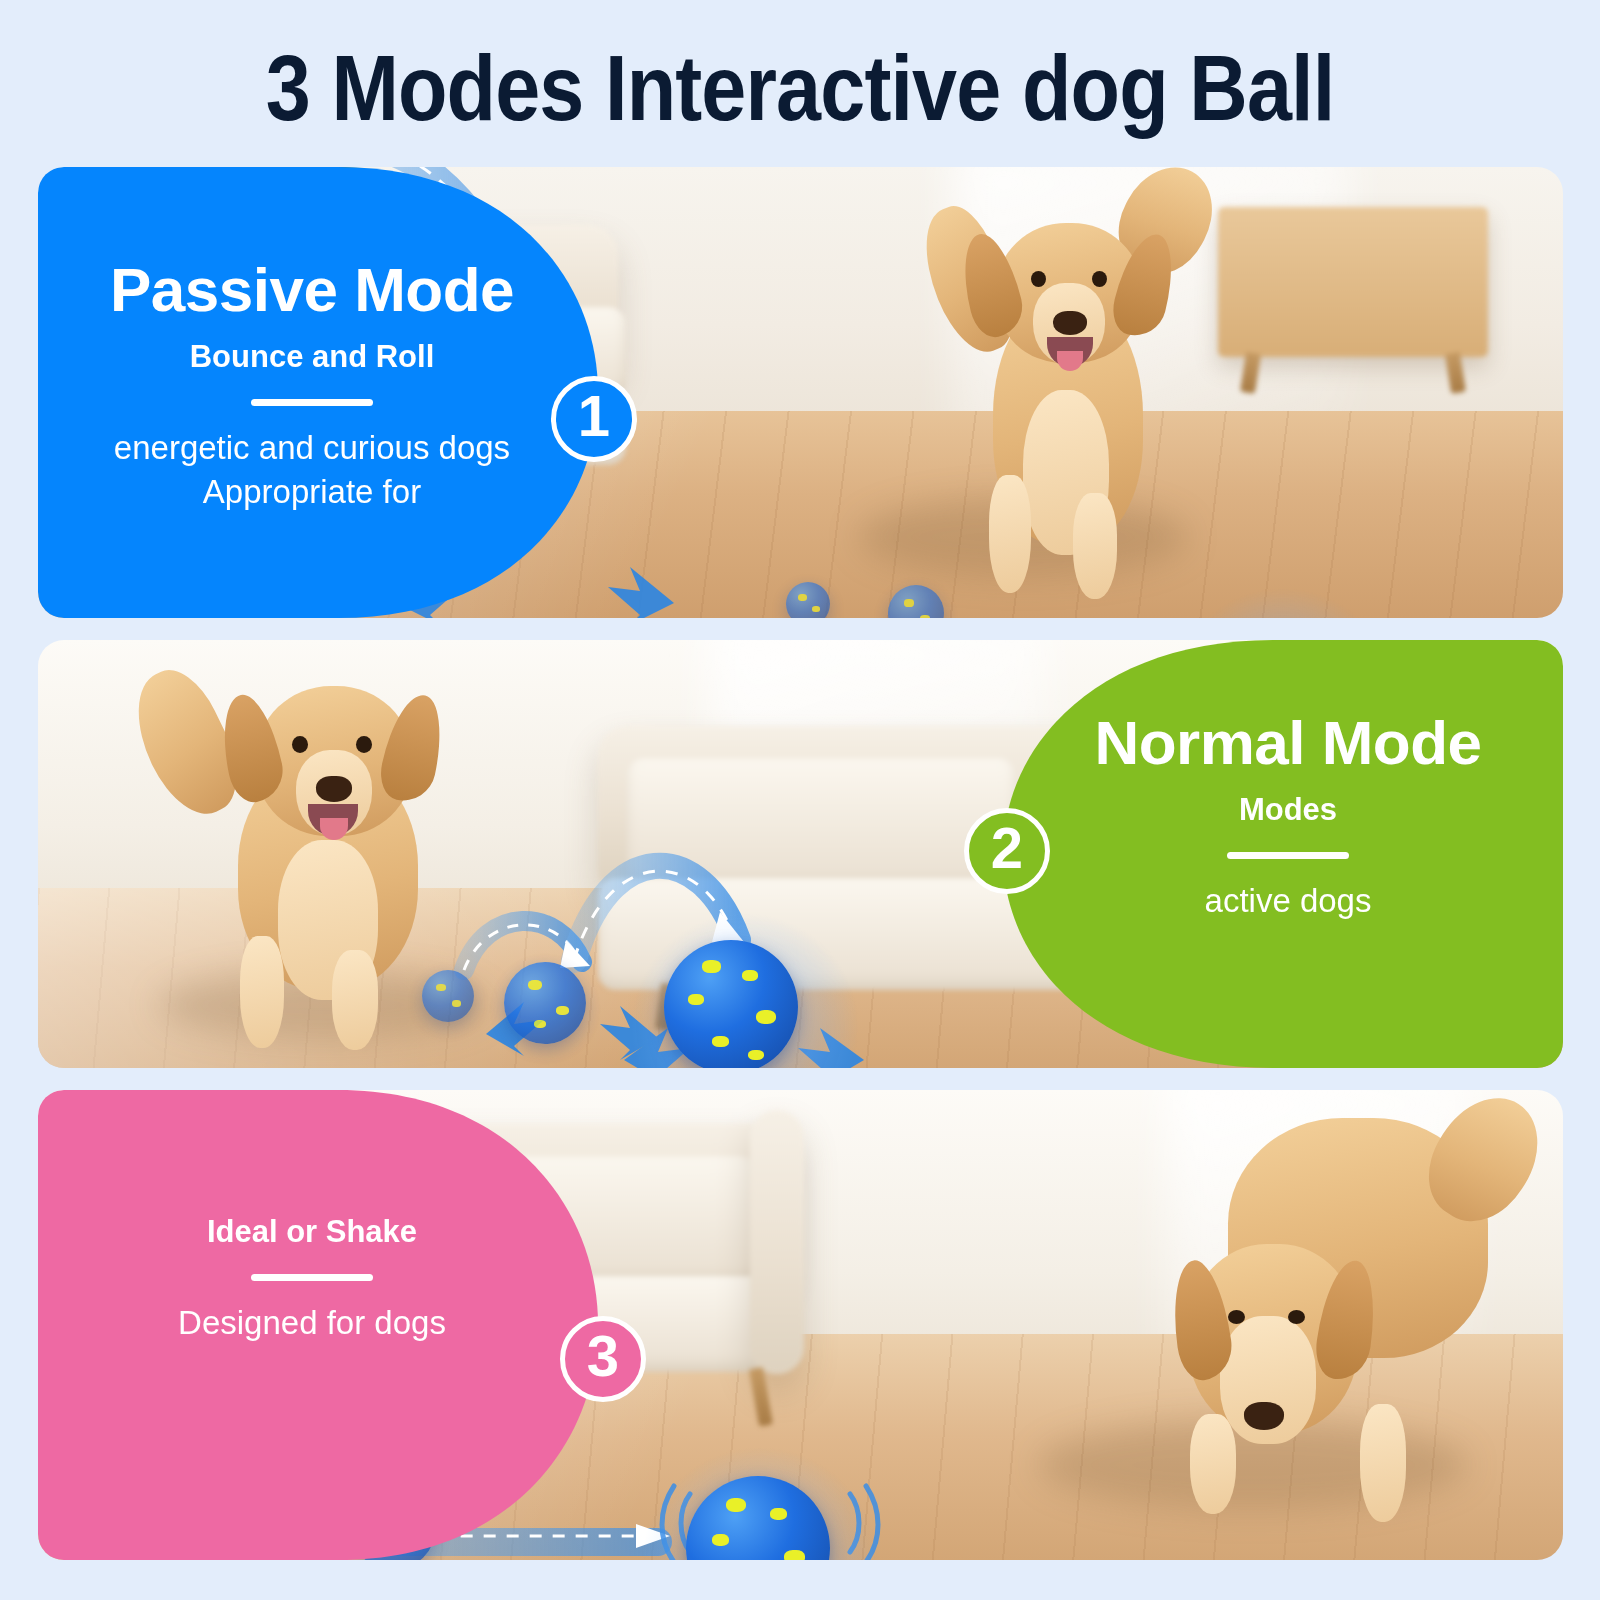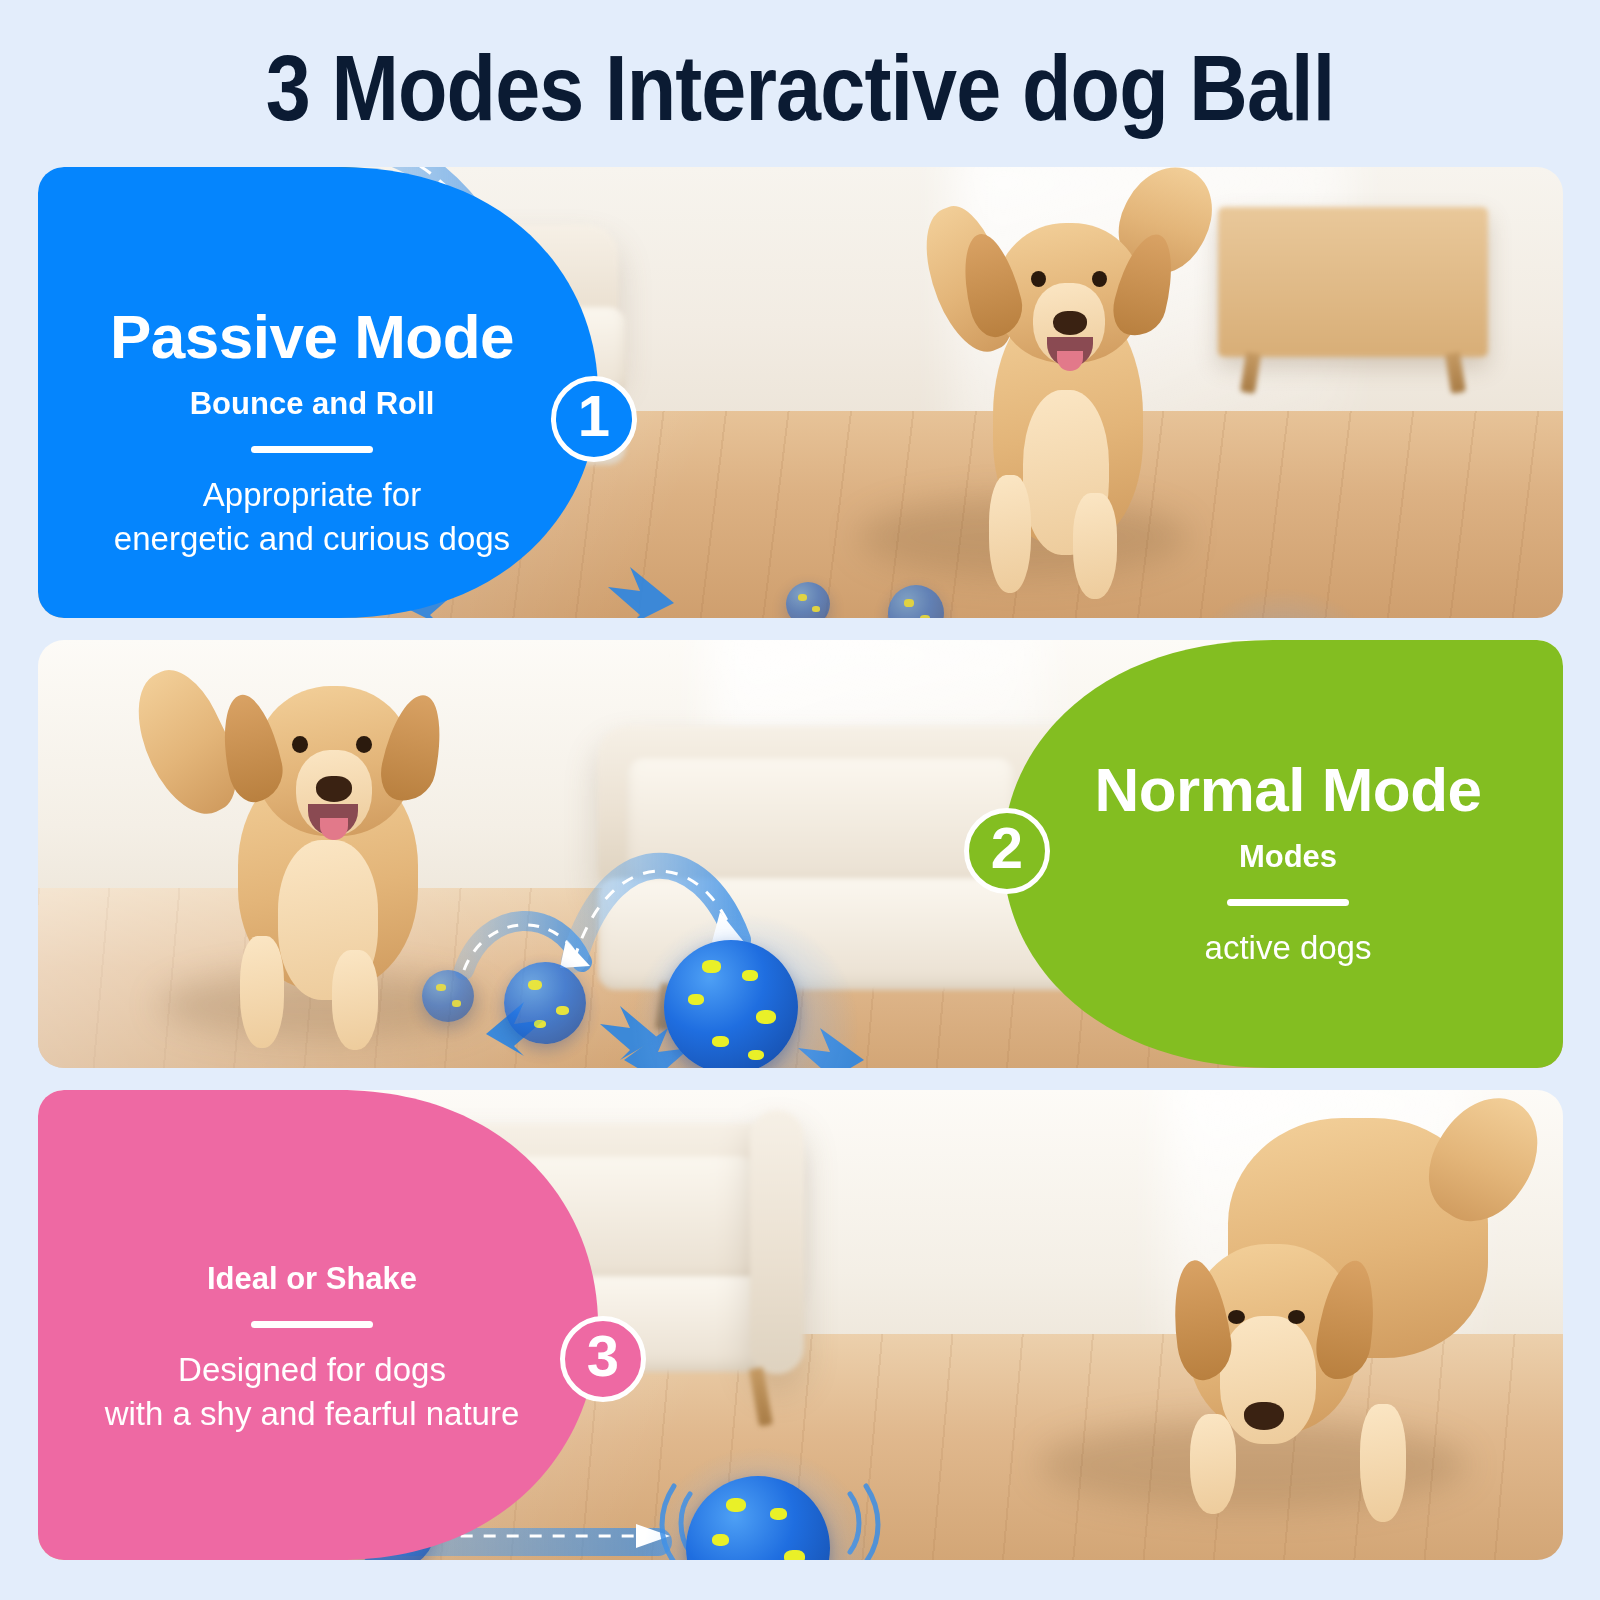--- a/index.html
+++ b/index.html
@@ -126,21 +126,21 @@
   }
 
   
   .motion{ position:absolute; inset:0; pointer-events:none; }
   .motion svg{ width:100%; height:100%; display:block; }
 
   
   .mode-shape{ position:absolute; top:0; height:100%; }
   .mode-shape svg{ width:100%; height:100%; display:block; }
   .mode-text{
-    position:absolute; color:#ffffff; text-align:center;margin-top:47px;
+    position:absolute; color:#ffffff; text-align:center;
   }
   .mode-title{
     font-weight:bold; font-size:62px; line-height:70px; letter-spacing:-.5px;
     white-space:nowrap;
   }
   .mode-sub{
     font-weight:bold; font-size:31px; line-height:40px; margin-top:12px;
     white-space:nowrap;
   }
   .mode-rule{
@@ -247,22 +247,22 @@
 
     <div class="mode-shape" style="left:0; width:560px;">
       <svg viewBox="0 0 560 451" preserveAspectRatio="none">
         <path d="M0,26 Q0,0 26,0 L300,0 C470,0 560,110 560,226 C560,342 470,451 300,451 L26,451 Q0,451 0,425 Z" fill="#0585fd"></path>
       </svg>
     </div>
     <div class="mode-text" style="left:24px; top:88px; width:500px;">
       <div class="mode-title">Passive Mode</div>
       <div class="mode-sub">Bounce and Roll</div>
       <div class="mode-rule"></div>
+      <div class="mode-desc">energetic and curious dogs</div>
       <div class="mode-desc">Appropriate for</div>
-      <div class="mode-desc">energetic and curious dogs</div>
     </div>
     <div class="badge" style="left:513px; top:209px; background:#0585fd;">
       <span>1</span>
     </div>
   </div>
 
   <div class="panel" id="panel-2">
 
     <div class="scene">
       <div class="wall w2"></div>
@@ -443,20 +443,19 @@
 
     <div class="mode-shape" style="left:0; width:560px;">
       <svg viewBox="0 0 560 470" preserveAspectRatio="none">
         <path d="M0,26 Q0,0 26,0 L300,0 C470,0 560,116 560,235 C560,354 470,470 300,470 L26,470 Q0,470 0,444 Z" fill="#ee69a3"></path>
       </svg>
     </div>
     <div class="mode-text" style="left:14px; top:110px; width:520px;">
       <div class="mode-sub">Ideal or Shake</div>
       <div class="mode-rule"></div>
       <div class="mode-desc">Designed for dogs</div>
-      <div class="mode-desc">with a shy and fearful nature</div>
     </div>
     <div class="badge" style="left:522px; top:226px; background:#ee69a3;">
       <span>3</span>
     </div>
   </div>
 
 </div>
 
 </body></html>

